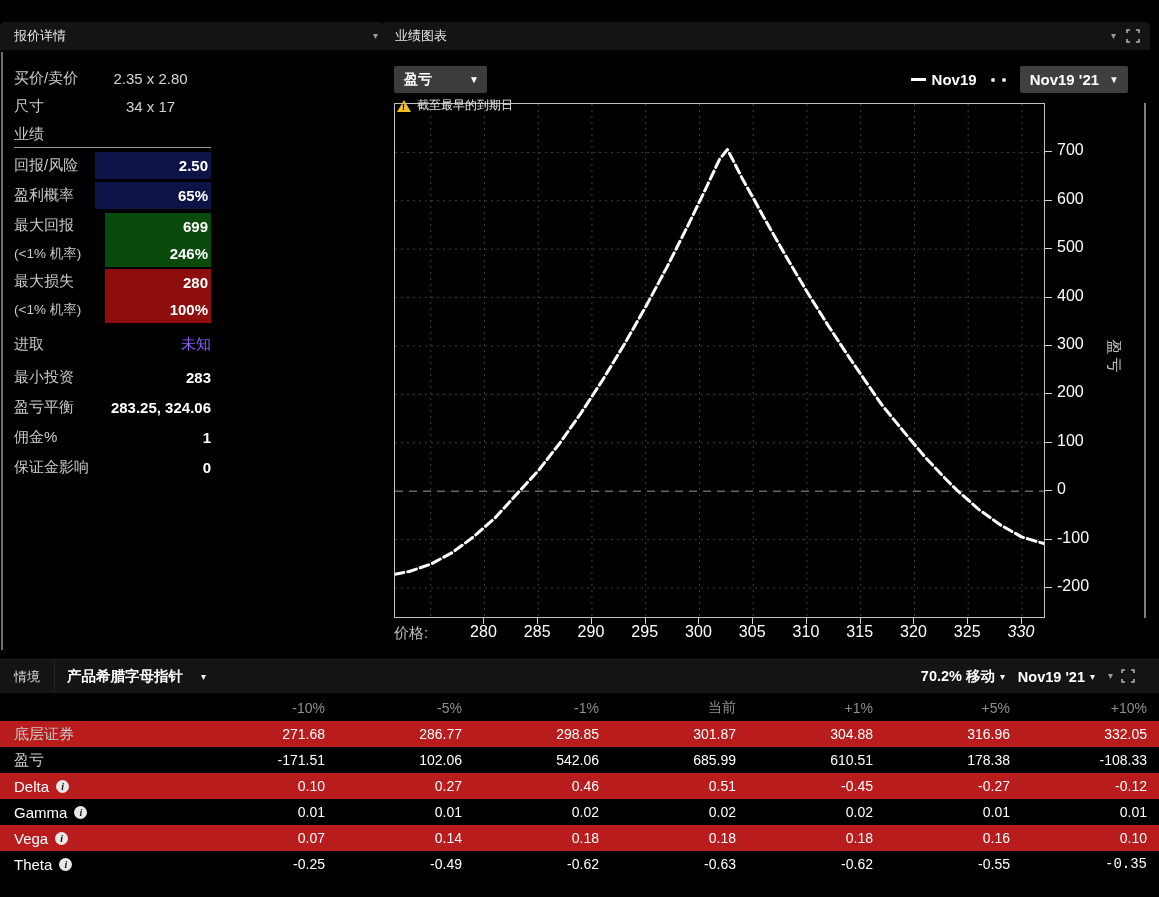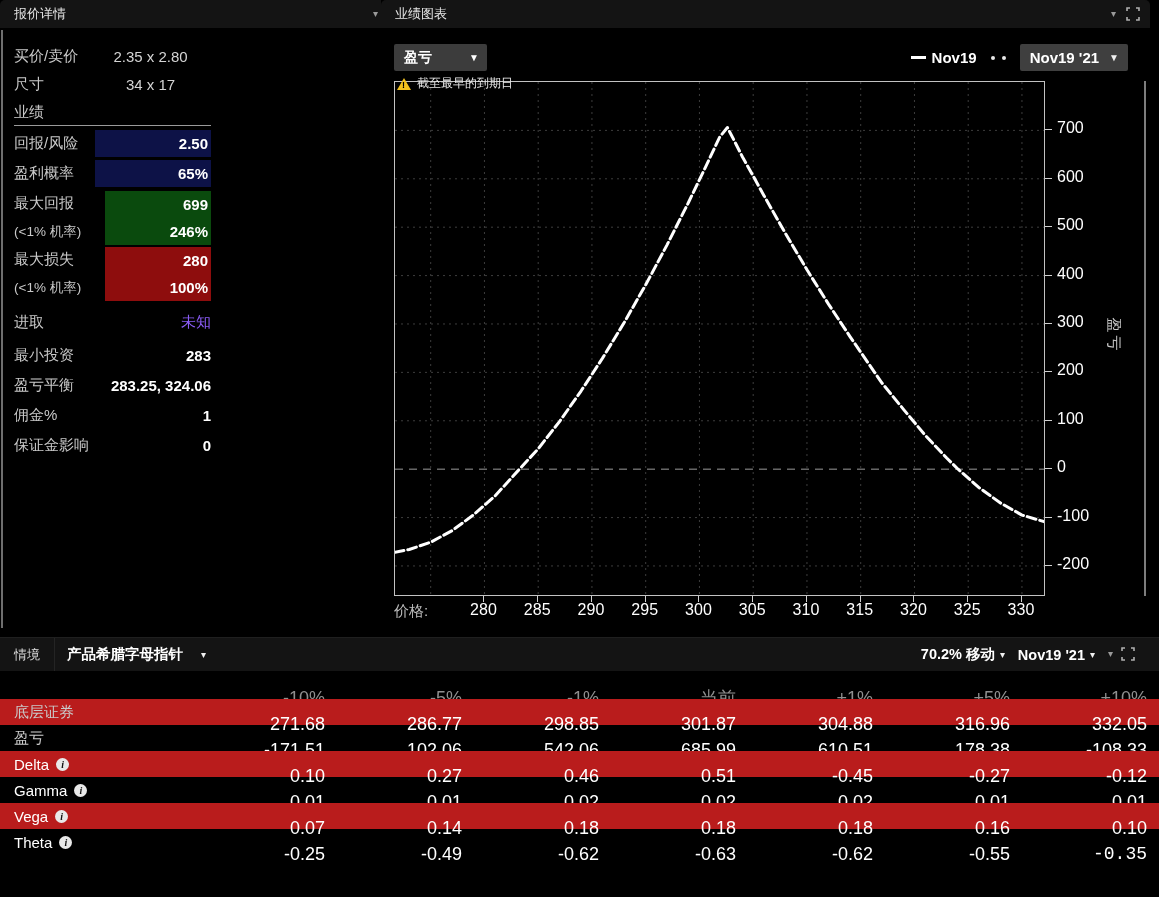--- a/index.html
+++ b/index.html
@@ -2,21 +2,21 @@
 <html style="--navy: #0d1247; --green: #0a4a0d; --red: #8e0d0d; --warn: #f2c11e;"><head>
 <meta charset="utf-8">
 <style>
   * { margin:0; padding:0; box-sizing:border-box; }
   html,body { background:#000; }
   body {
     width:1159px; height:897px; position:relative; overflow:hidden;
     font-family:"Liberation Sans","DejaVu Sans",sans-serif;
     color:#fff; -webkit-font-smoothing:antialiased;
   }
-  .panel { position:absolute; background:#000; }
+  .panel { position:absolute; background:#000;margin-top:22px; }
   .panel-header {
     position:absolute; left:0; top:0; right:0; height:28px;
     background:#141414; border-radius:5px 5px 0 0;
     display:flex; align-items:center; padding:0 10px 0 14px;
     font-size:13px; color:#e4e4e4;
   }
   .caret { color:#9a9a9a; font-size:10px; line-height:1; }
   .caret.white { color:#f0f0f0; }
   .hdr-icons { margin-left:auto; display:flex; align-items:center; gap:10px; }
   .expand-icon svg { display:block; }
@@ -81,22 +81,22 @@
   .scn-right { position:absolute; top:0; height:33px; display:flex; align-items:center; gap:5px;
      font-size:14.5px; font-weight:bold; color:#fff; }
   #move-dd { right:154px; }
   #scn-expiry-dd { right:64px; }
   .scn-tinycaret { position:absolute; right:46px; top:11px; }
   .scn-expand { position:absolute; right:24px; top:9px; }
   .scn-table { position:absolute; left:0; top:33px; right:0; }
   .scn-row { position:relative; height:26px; width:1159px; }
   .scn-row.hdr { height:26px; margin-top:2px; }
   .scn-row.alt { background:#b91c1c; }
-  .scn-cell { position:absolute; top:12px; height:26px; display:flex; align-items:center; justify-content:flex-end;
-     width:126px; font-size:18px; color:#fff; }
+  .scn-cell { position:absolute; top:0; height:26px; display:flex; align-items:center; justify-content:flex-end;
+     width:126px; font-size:14px; color:#fff; }
   .scn-cell.hdrcell { color:#8f8f8f; }
   .scn-rowlabel { position:absolute; left:14px; top:0; height:26px; display:flex; align-items:center; gap:7px;
      font-size:15px; color:#fff; }
   .scn-rowlabel.dim { color:#c9c9c9; }
   .info-icon { width:13px; height:13px; border-radius:50%; background:#e9e9e9; color:#111;
      font:italic bold 10px "Liberation Serif","DejaVu Serif",serif; display:inline-flex; align-items:center; justify-content:center; }
 </style>
 </head>
 <body>
 
@@ -273,21 +273,21 @@
       <div class="x-tick-label" style="left: 371.202px;">305</div>
       <div class="x-tick" style="left: 424.954px; top: 596px;"></div>
       <div class="x-tick-label" style="left: 424.954px;">310</div>
       <div class="x-tick" style="left: 478.706px; top: 596px;"></div>
       <div class="x-tick-label" style="left: 478.706px;">315</div>
       <div class="x-tick" style="left: 532.458px; top: 596px;"></div>
       <div class="x-tick-label" style="left: 532.458px;">320</div>
       <div class="x-tick" style="left: 586.21px; top: 596px;"></div>
       <div class="x-tick-label" style="left: 586.21px;">325</div>
       <div class="x-tick" style="left: 639.962px; top: 596px;"></div>
-      <div class="x-tick-label" style="left: 639.962px;">330</div>
+      <div class="x-tick-label" style="left: 639.962px; font-style: italic;">330</div>
     </div>
   <div class="x-axis-name">价格:</div>
   <div class="y-axis-name">盈亏</div>
   <div class="plot-scroll-edge"></div>
 </div>
 
 <div class="panel" id="scenario-panel">
   <div class="scn-header">
     <span class="scn-tab">情境</span>
     <span class="scn-dd">

